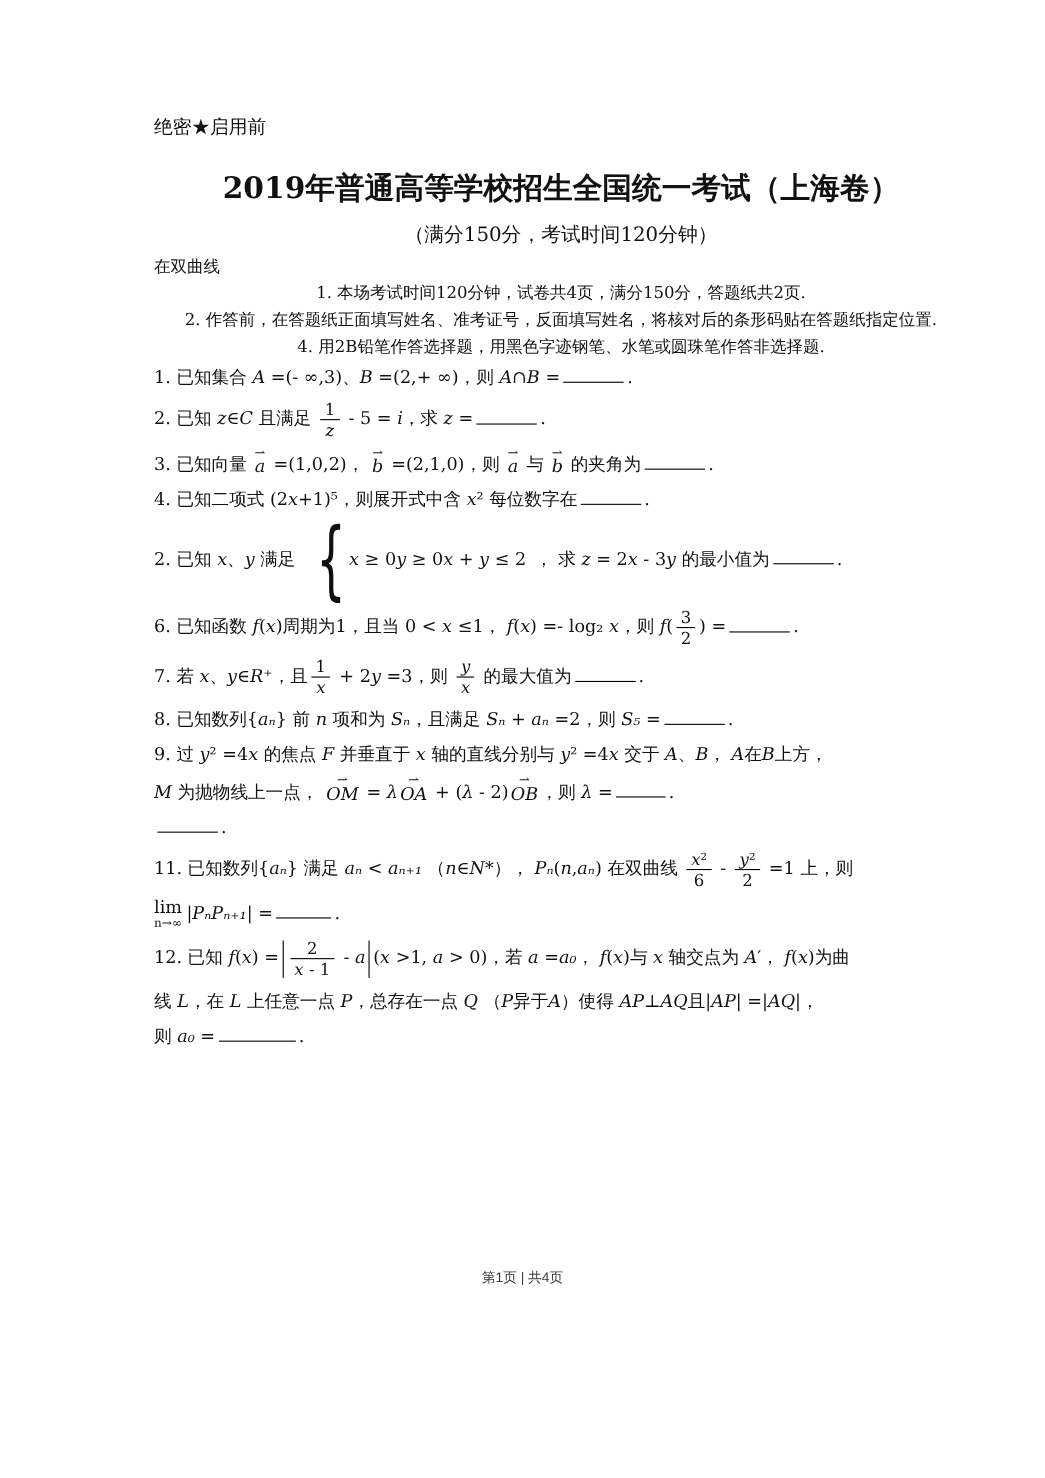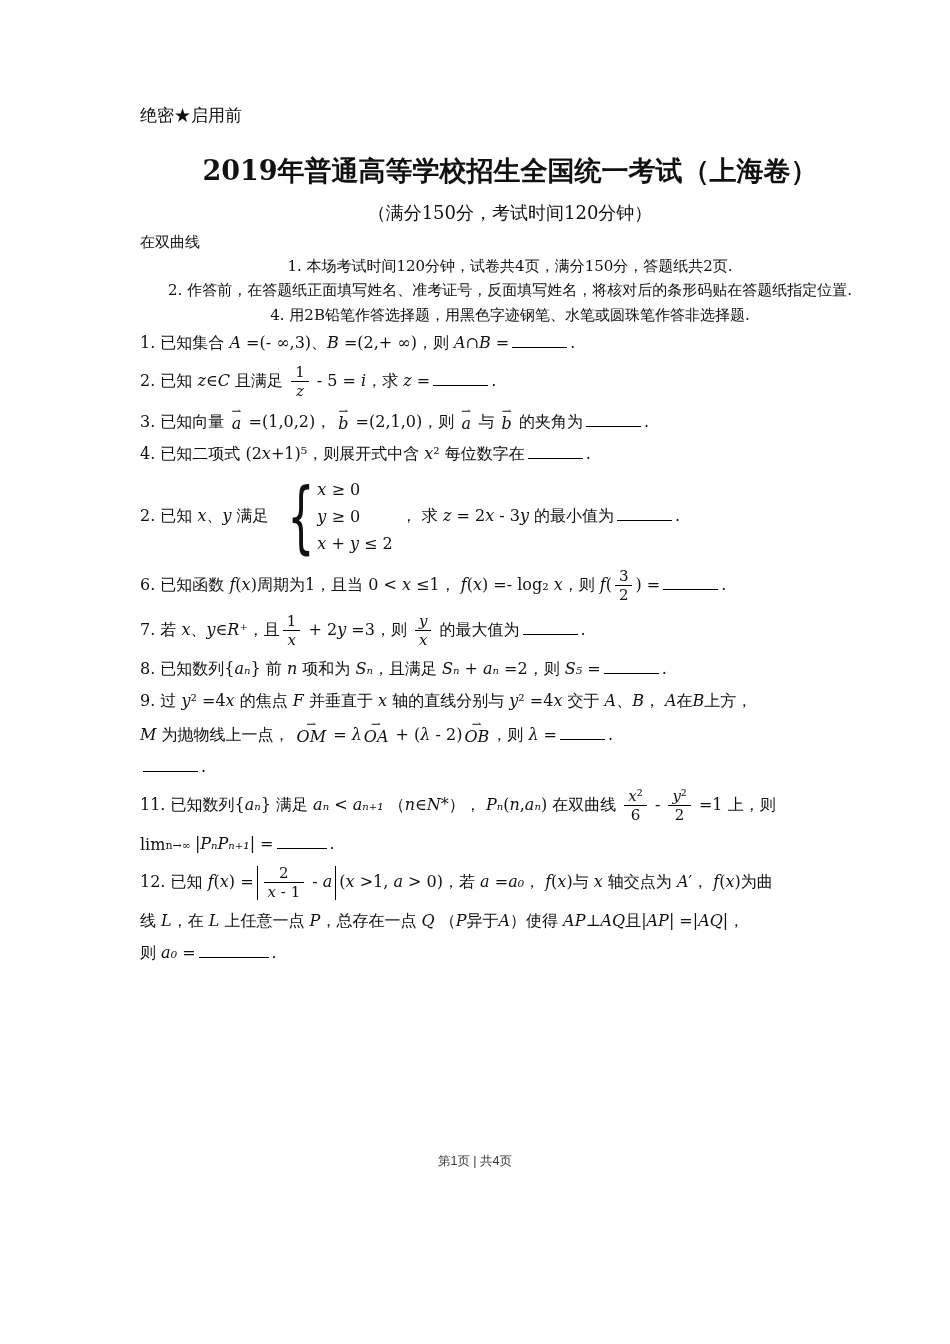--- a/index.html
+++ b/index.html
@@ -23,23 +23,23 @@
   .mo{font-family:"DejaVu Serif","DejaVu Sans",serif;}
   .blank{display:inline-block;width:55px;height:1px;border-bottom:1px solid #000;vertical-align:baseline;margin:0 3px;}
   .frac{display:inline-block;vertical-align:middle;text-align:center;margin:0 3px;font-size:15px;}
   .frac .num{display:block;border-bottom:1px solid #000;padding:0 4px;line-height:1.2;}
   .frac .den{display:block;padding:0 4px;line-height:1.2;}
   .vec{display:inline-block;text-align:center;vertical-align:-2px;margin:0 2px;line-height:1;}
   .vec .varr{display:block;font-size:12px;line-height:6px;height:8px;}
   .vec .vbase{display:block;font-style:italic;line-height:1.05;}
   .cases{display:inline-flex;align-items:center;vertical-align:middle;margin:2px 8px 2px 2px;}
   .cases .brace{font-size:78px;line-height:0.85;font-family:"DejaVu Sans","Liberation Sans",sans-serif;transform:scaleX(0.55);margin-right:-8px;font-weight:400;}
-  .cases .crows{display:inline-flex;flex-direction:column;}
+  .cases .crows{display:inline-flex;flex-direction:row;text-align:center;}
   .cases .crow{line-height:1.7;}
-  .lim{display:inline-flex;flex-direction:row;align-items:center;vertical-align:middle;margin-right:4px;line-height:1;}
+  .lim{display:inline-flex;flex-direction:column;vertical-align:middle;margin-right:4px;line-height:1;}
   .lim .limw{font-size:16px;}
   .lim .limu{font-size:11px;margin-top:1px;}
   .bigbar{display:inline-block;width:1px;height:34px;background:#000;vertical-align:middle;margin:0 3px;}
   .footer{position:absolute;left:0;right:0;bottom:74px;text-align:center;font-size:12.5px;color:#3a3a3a;font-family:Liberation Sans, sans-serif;}
 </style>
 </head>
 <body>
 
 <div class="page">
   <div class="classification">绝密★启用前</div>

